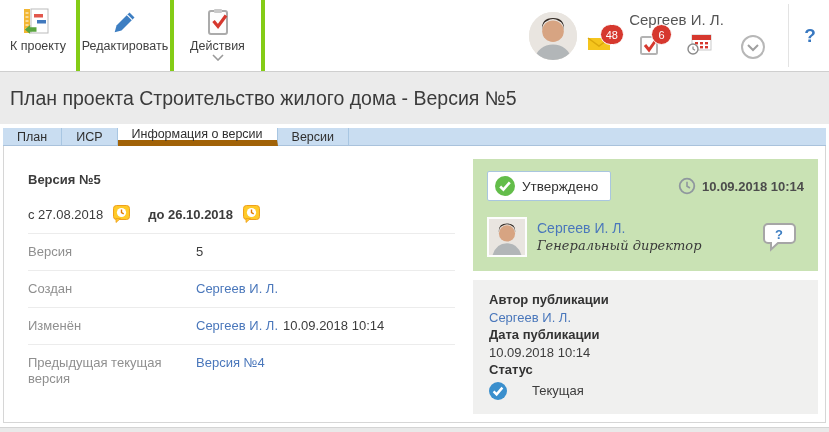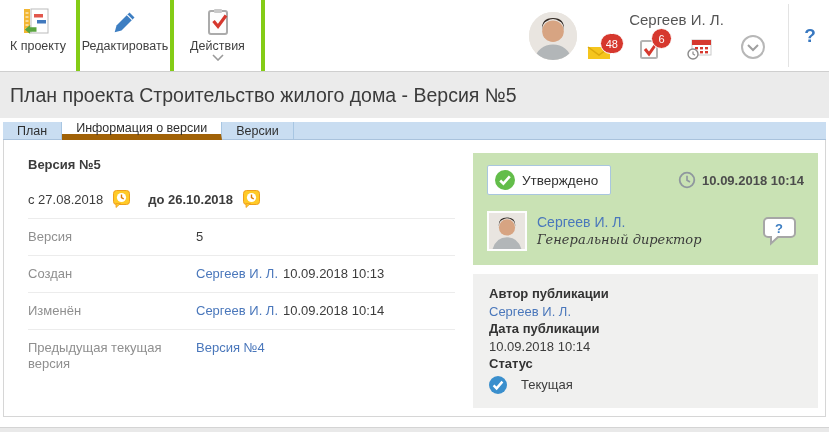--- a/index.html
+++ b/index.html
@@ -18,50 +18,50 @@
   .tb-btn .lbl { font-size:12.5px; color:#3f3f3f; margin-top:2px; white-space:nowrap; }
   .tb-btn.b1 { width:80px; }
   .tb-btn.b2 { width:94px; }
   .tb-btn.b3 { width:91px; }
   .tb-caret { margin-top:1px; line-height:8px; }
   .tb-spacer { flex:1; }
   .user-area { display:flex; align-items:center; padding-right:10px; }
   .avatar-round { width:48px; height:48px; border-radius:50%; overflow:hidden; flex:0 0 auto; background:#e9e5e0; }
   .user-col { display:flex; flex-direction:column; align-items:center; margin-left:10px; }
   .user-name { font-size:15px; color:#555; margin-bottom:6px; white-space:nowrap; }
-  .user-icons { display:flex; align-items:flex-end; gap:28px; }
+  .user-icons { display:flex; align-items:flex-start; gap:28px; }
   .icon-wrap { position:relative; display:inline-flex; }
   .badge {
     position:absolute; top:-10px; right:-13px; background:#d6382e; color:#fff;
     border-radius:11px; min-width:21px; height:21px; line-height:21px; font-size:11px;
     text-align:center; padding:0 5px; border:1px solid #fff;
   }
   .help-sep { width:1px; background:#e3e3e3; margin:4px 2px 4px 12px; }
   .help-q { width:38px; text-align:center; font-size:19px; font-weight:bold; color:#3878c0; align-self:center; cursor:pointer; }
   
-  .titlebar { height:46px; background:#ebebeb; display:flex; align-items:center; padding-left:10px; }
+  .titlebar { height:52px; background:#ebebeb; display:flex; align-items:center; padding-left:10px; }
   .titlebar h1 { font-size:19.5px; font-weight:normal; color:#3b3b3b; white-space:nowrap; }
   .gapstrip { height:4px; background:#fff; }
   
   .tabsbar {
     margin:0 3px; height:18px; background:#c9ddf1; border-bottom:1px solid #a9c2dc;
     display:flex; align-items:stretch; font-size:12.5px;
   }
   .tab {
     display:flex; align-items:center; padding:0 14px; color:#2f2f2f;
     border-right:1px solid #a8c6e2; cursor:pointer; white-space:nowrap;
   }
   .tab.active { background:#fff; margin-bottom:-1px; border-bottom:6px solid #a16207; }
   
   .content {
     margin:0 3px; background:#fff; border:1px solid #d6d6d6; border-top:none;
     height:277px; display:flex; font-size:13px;
   }
   .left-col { flex:1; padding:12px 18px 0 24px; }
-  .vheading { font-weight:bold; font-size:13px; margin:5px 0 8px 0; }
+  .vheading { font-weight:bold; font-size:13px; margin:14px 0 8px 0; }
   .info-row { display:flex; align-items:flex-start; padding:10px 0; }
   .info-row.bb { border-bottom:1px solid #ececec; }
   .info-label { width:168px; flex:0 0 168px; color:#8f8f8f; line-height:16px; }
   .info-value { color:#3c3c3c; display:flex; align-items:center; flex-wrap:wrap; }
   .lnk { color:#4a77bb; text-decoration:none; cursor:pointer; }
   .dt { margin-left:5px; }
   .bold { font-weight:bold; }
   .clockbadge { margin:0 0 0 10px; display:inline-flex; cursor:pointer; }
   .to-part { margin-left:18px;text-align:right; }
   
@@ -76,21 +76,21 @@
   .ap-date { display:flex; align-items:center; gap:6px; font-weight:bold; color:#4c4c4c; font-size:13px; }
   .ap-row2 { display:flex; align-items:center; margin-top:16px; }
   .avatar-sq { width:40px; height:40px; flex:0 0 auto; border:2px solid #fdfdfd; background:#e9e5e0; overflow:hidden; }
   .ap-person { margin-left:10px; line-height:17px; }
   .ap-name { font-size:14px; }
   .ap-title { font-size:13px; color:#3a3a3a; font-style:italic; font-family:"DejaVu Serif", serif; }
   .ap-bubble { margin-left:auto; margin-right:6px; cursor:pointer; }
   .pub-panel { background:#f0f0ef; margin-top:9px; padding:11px 24px 14px 16px; line-height:17.5px; }
   .pub-label { font-weight:bold; color:#333; }
   .pub-val { color:#3c3c3c; }
-  .status-row { display:flex; align-items:flex-end; gap:14px; margin-top:3px; }
+  .status-row { display:flex; align-items:flex-end; gap:25px; margin-top:3px; }
   .bottom-strip { position:absolute; left:0; right:0; bottom:0; height:5px; background:#e9e9e9; border-top:1px solid #d4d4d4; }
   svg { display:block; }
 </style>
 </head>
 <body>
 
 <div class="app">
 
   <div class="toolbar">
     <div class="tb-btn b1">
@@ -195,20 +195,21 @@
     <div class="help-q">?</div>
   </div>
 
   <div class="titlebar">
     <h1>План проекта Строительство жилого дома - Версия №5</h1>
   </div>
   <div class="gapstrip"></div>
 
   <div class="tabsbar">
     <div class="tab">План</div>
+    <div class="tab">ИСР</div>
     <div class="tab active">Информация о версии</div>
     <div class="tab">Версии</div>
   </div>
 
   <div class="content">
 
     <div class="left-col">
       <div class="vheading">Версия №5</div>
 
       <div class="info-row bb">
@@ -236,21 +237,20 @@
 
       <div class="info-row bb">
         <span class="info-label">Версия</span>
         <span class="info-value">5</span>
       </div>
 
       <div class="info-row bb">
         <span class="info-label">Создан</span>
         <span class="info-value">
           <a class="lnk">Сергеев И. Л.</a>
-          <span class="dt">10.09.2018 10:13</span>
         </span>
       </div>
 
       <div class="info-row bb">
         <span class="info-label">Изменён</span>
         <span class="info-value">
           <a class="lnk">Сергеев И. Л.</a>
           <span class="dt">10.09.2018 10:14</span>
         </span>
       </div>

